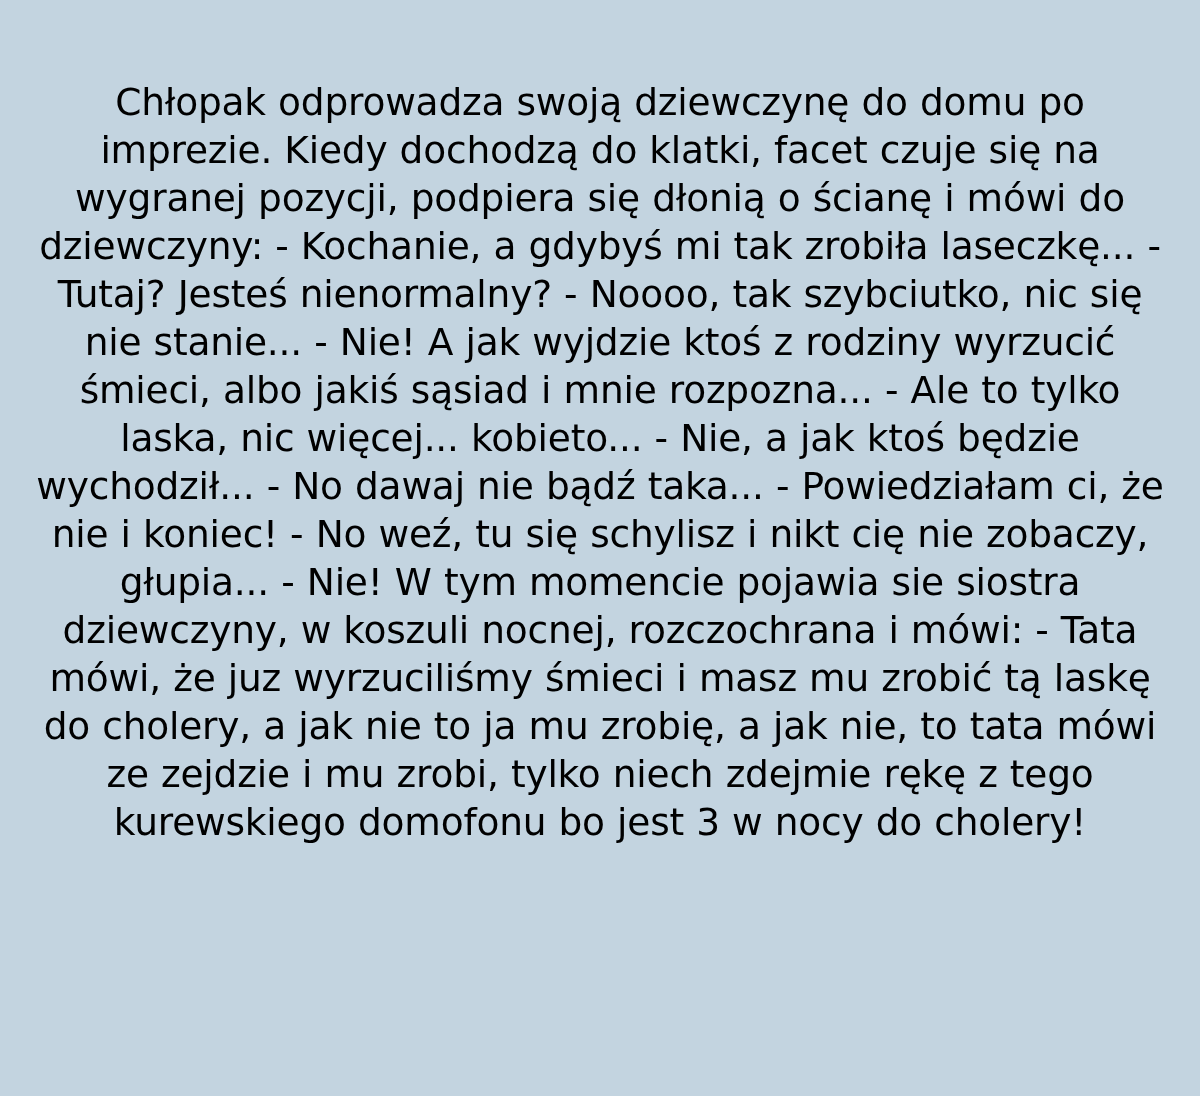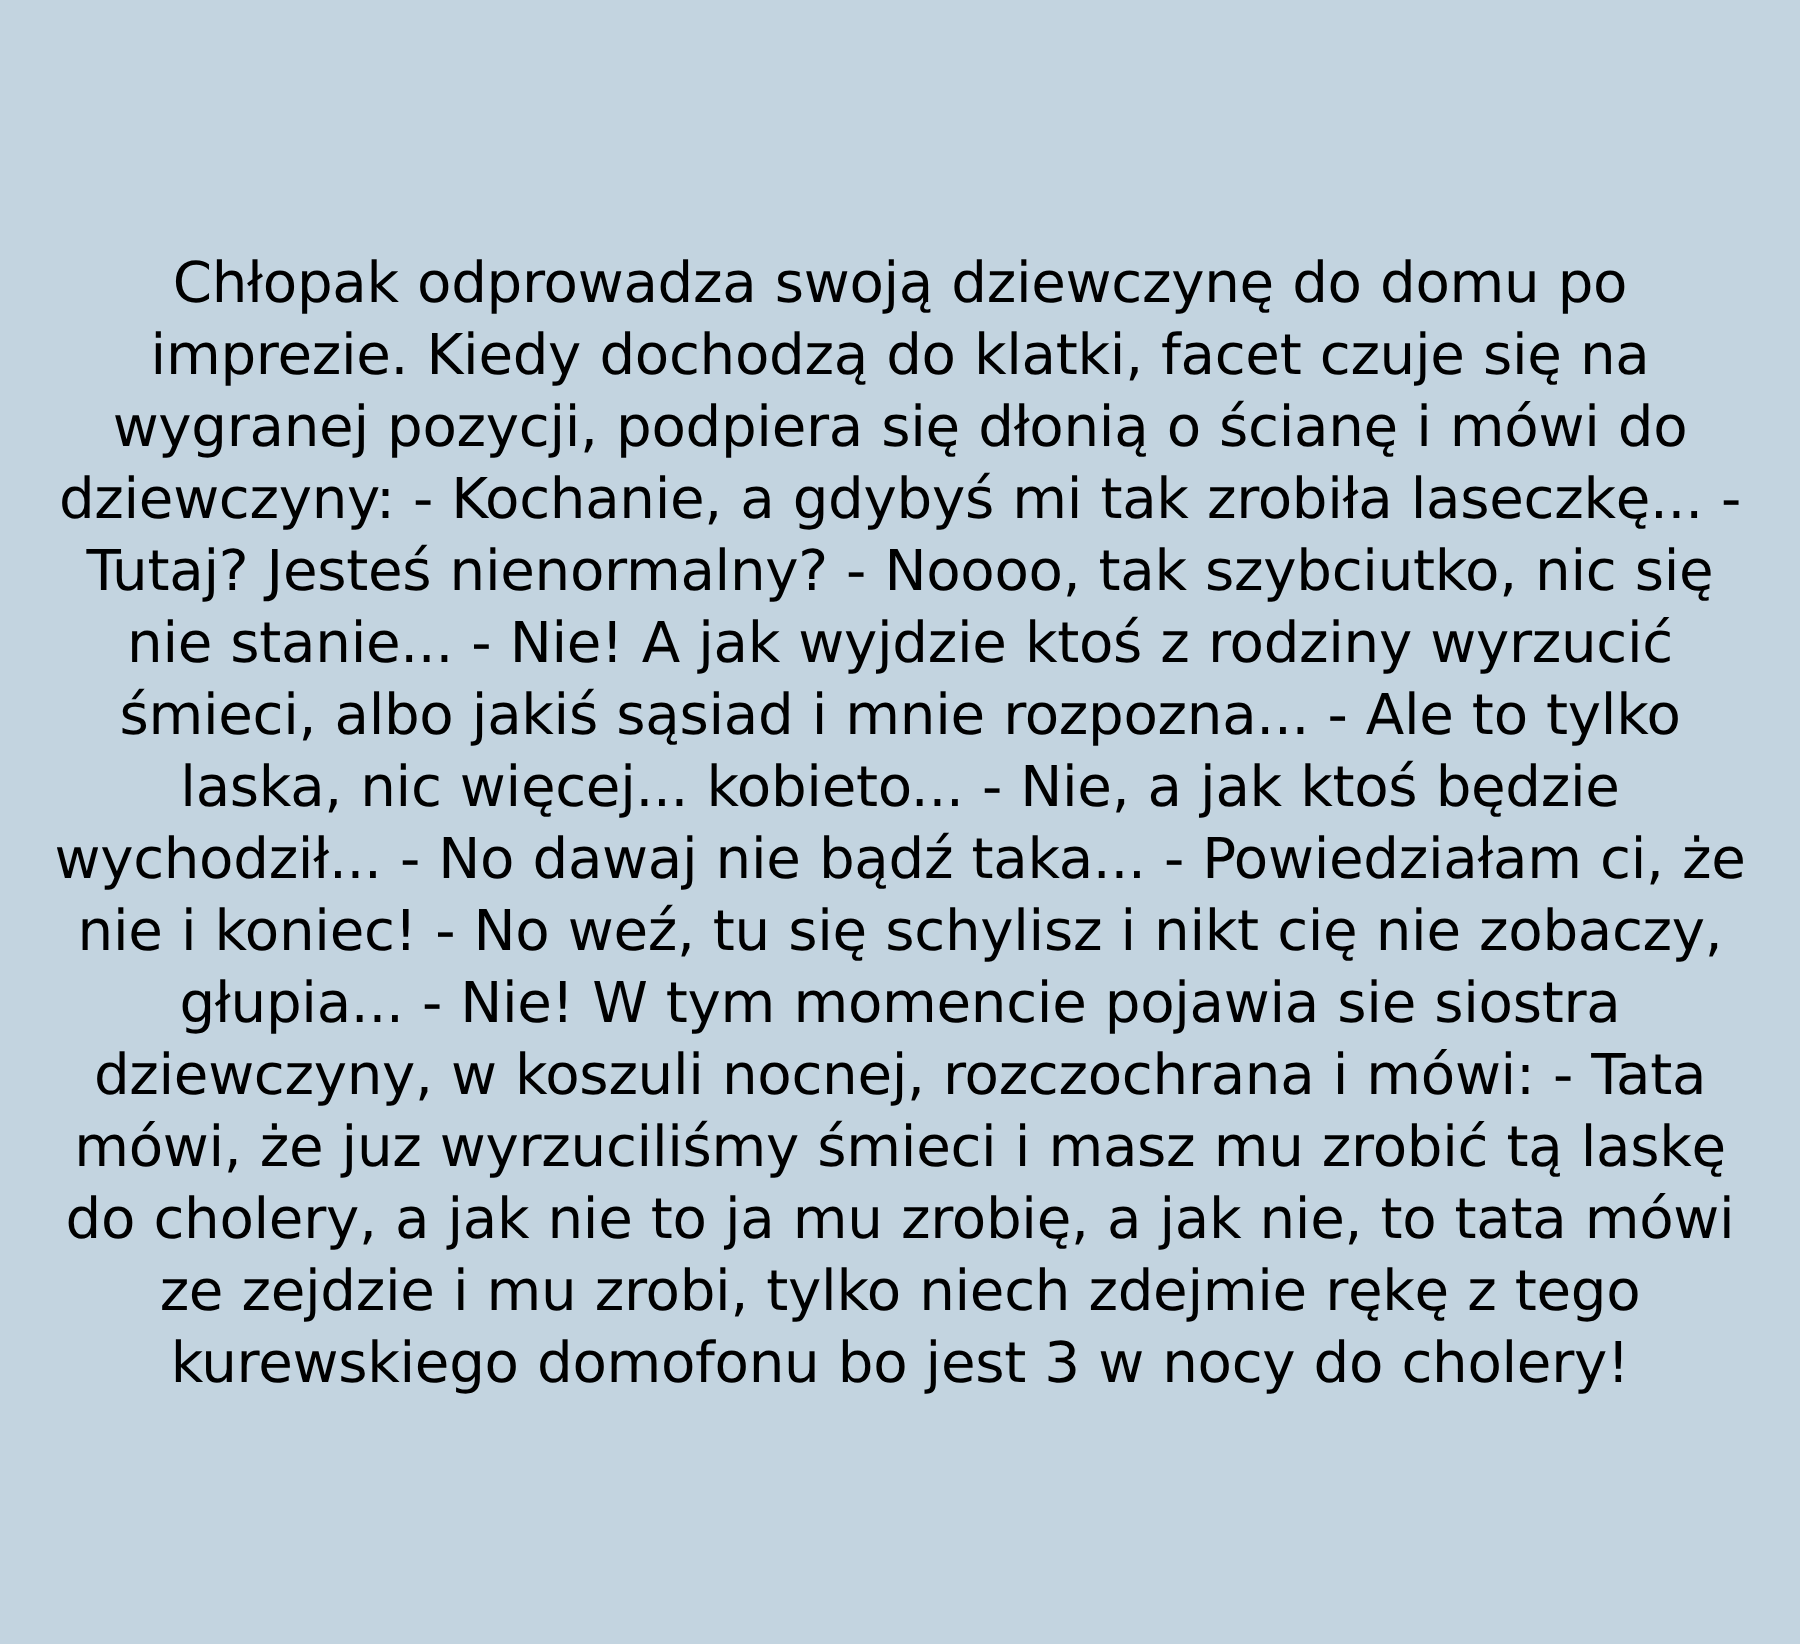--- a/index.html
+++ b/index.html
@@ -12,21 +12,21 @@
     background: #c3d4e0;
     font-family: "DejaVu Sans", sans-serif;
     overflow: hidden;
   }
   .card {
     box-sizing: border-box;
     width: 1200px;
     height: 1096px;
     background: #c3d4e0;
     display: flex;
-    align-items: center;
+    align-items: flex-start;
     justify-content: center;
     padding: 40px 30px;
   }
   .joke-text {
     color: #000000;
     font-size: 37.5px;
     line-height: 1.28;
     text-align: center;
     font-weight: 400;
     letter-spacing: -0.2px;

